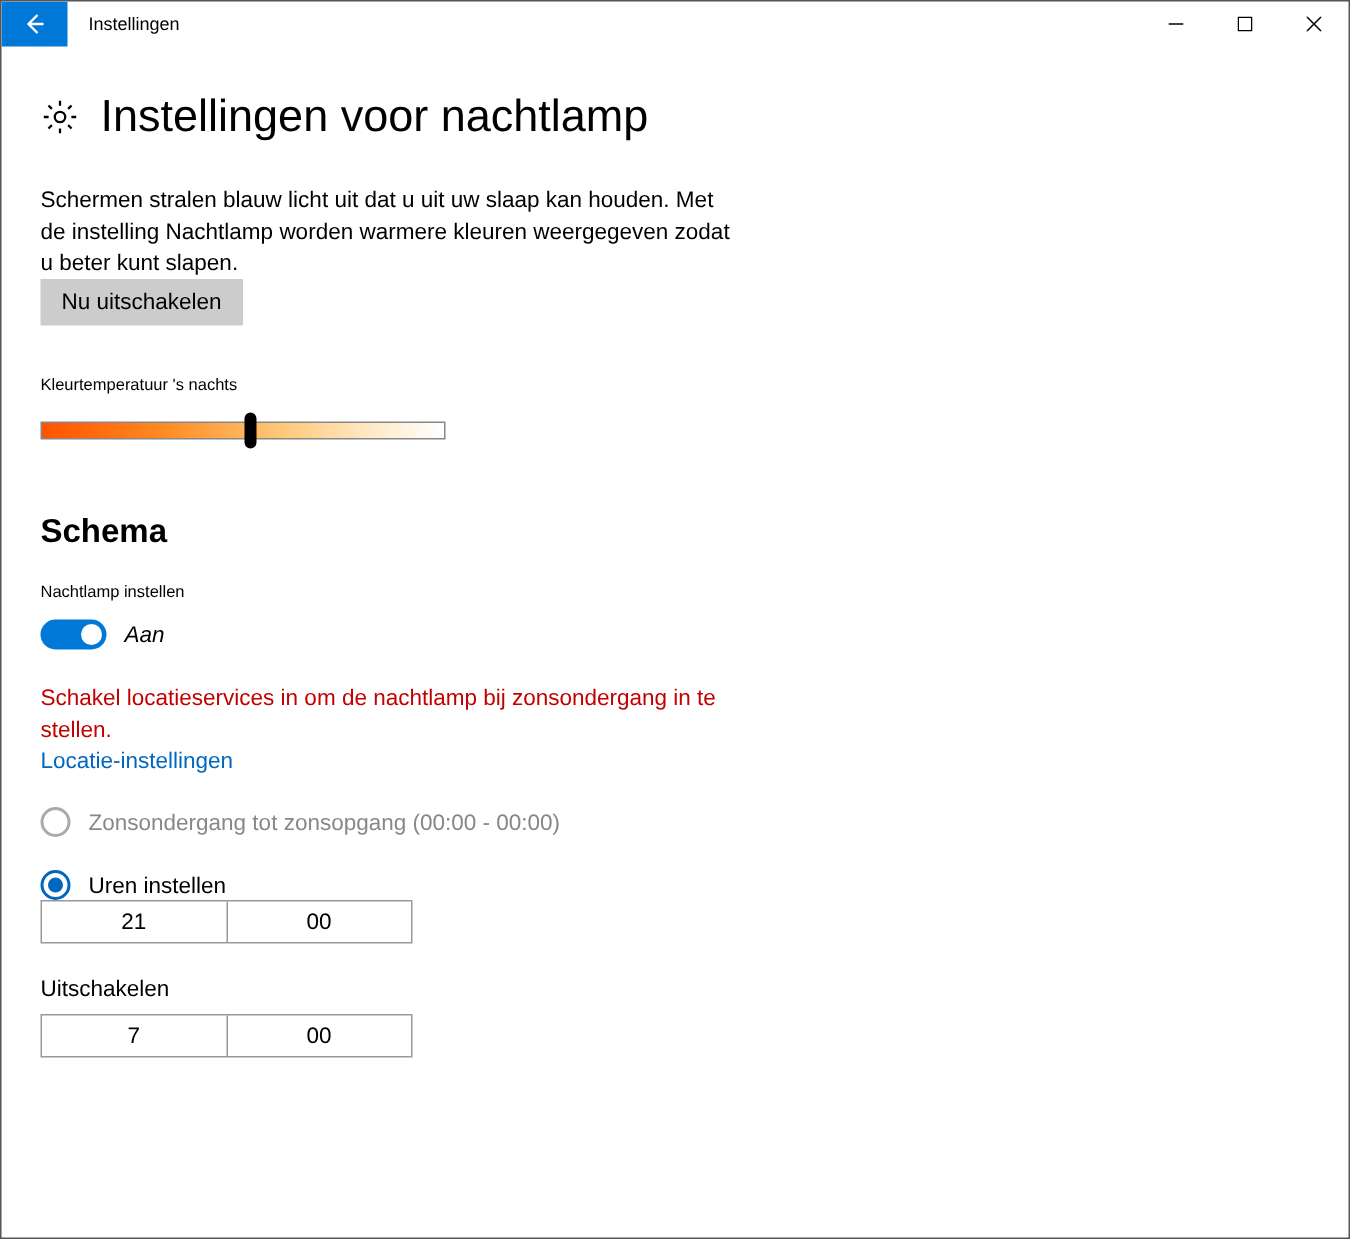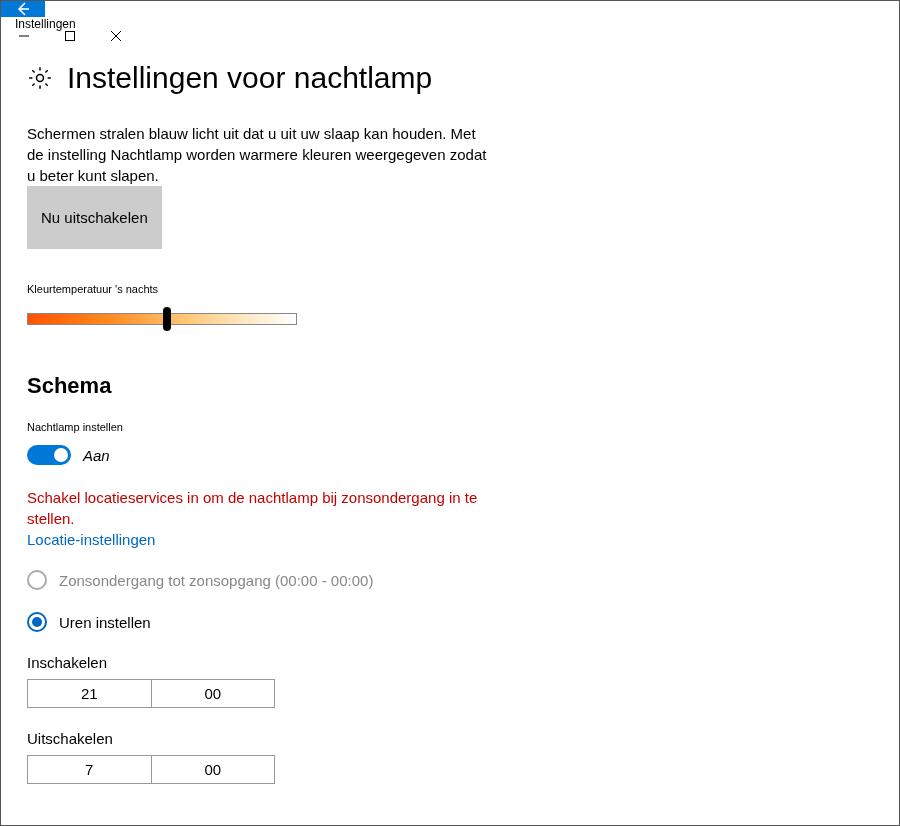--- a/index.html
+++ b/index.html
@@ -15,21 +15,20 @@
     overflow: hidden;
     position: relative;
   }
 
   
   .titlebar {
     height: 30px;
     display: flex;
     align-items: stretch;
     border-bottom: 0;
-    flex-direction: column;
   }
   .back-btn {
     width: 44px;
     background: #0078d7;
     color: #fff;
     display:flex;
     align-items:center;
     justify-content:center;
     cursor:pointer;
   }
@@ -81,21 +80,21 @@
   }
 
   .status-line {
     font-size:15px;
     margin-bottom:12px;
   }
 
   .btn {
     background:#ccc;
     border:none;
-    padding:23px 14px;
+    padding:7px 14px;
     font-size:15px;
     font-family:inherit;
     cursor:pointer;
   }
 
   .section-label {
     font-size:11px;
     margin-top:34px;
     margin-bottom:12px;
   }
@@ -287,21 +286,20 @@
   <div class="radio-row">
     <div class="radio disabled"></div>
     <span class="radio-label disabled">Zonsondergang tot zonsopgang (00:00 - 00:00)</span>
   </div>
 
   <div class="radio-row">
     <div class="radio selected"></div>
     <span class="radio-label">Uren instellen</span>
   </div>
 
-  <div class="field-label">Inschakelen</div>
   <div class="time-picker">
     <div class="time-cell">21</div>
     <div class="time-cell">00</div>
   </div>
 
   <div class="field-label">Uitschakelen</div>
   <div class="time-picker">
     <div class="time-cell">7</div>
     <div class="time-cell">00</div>
   </div>

